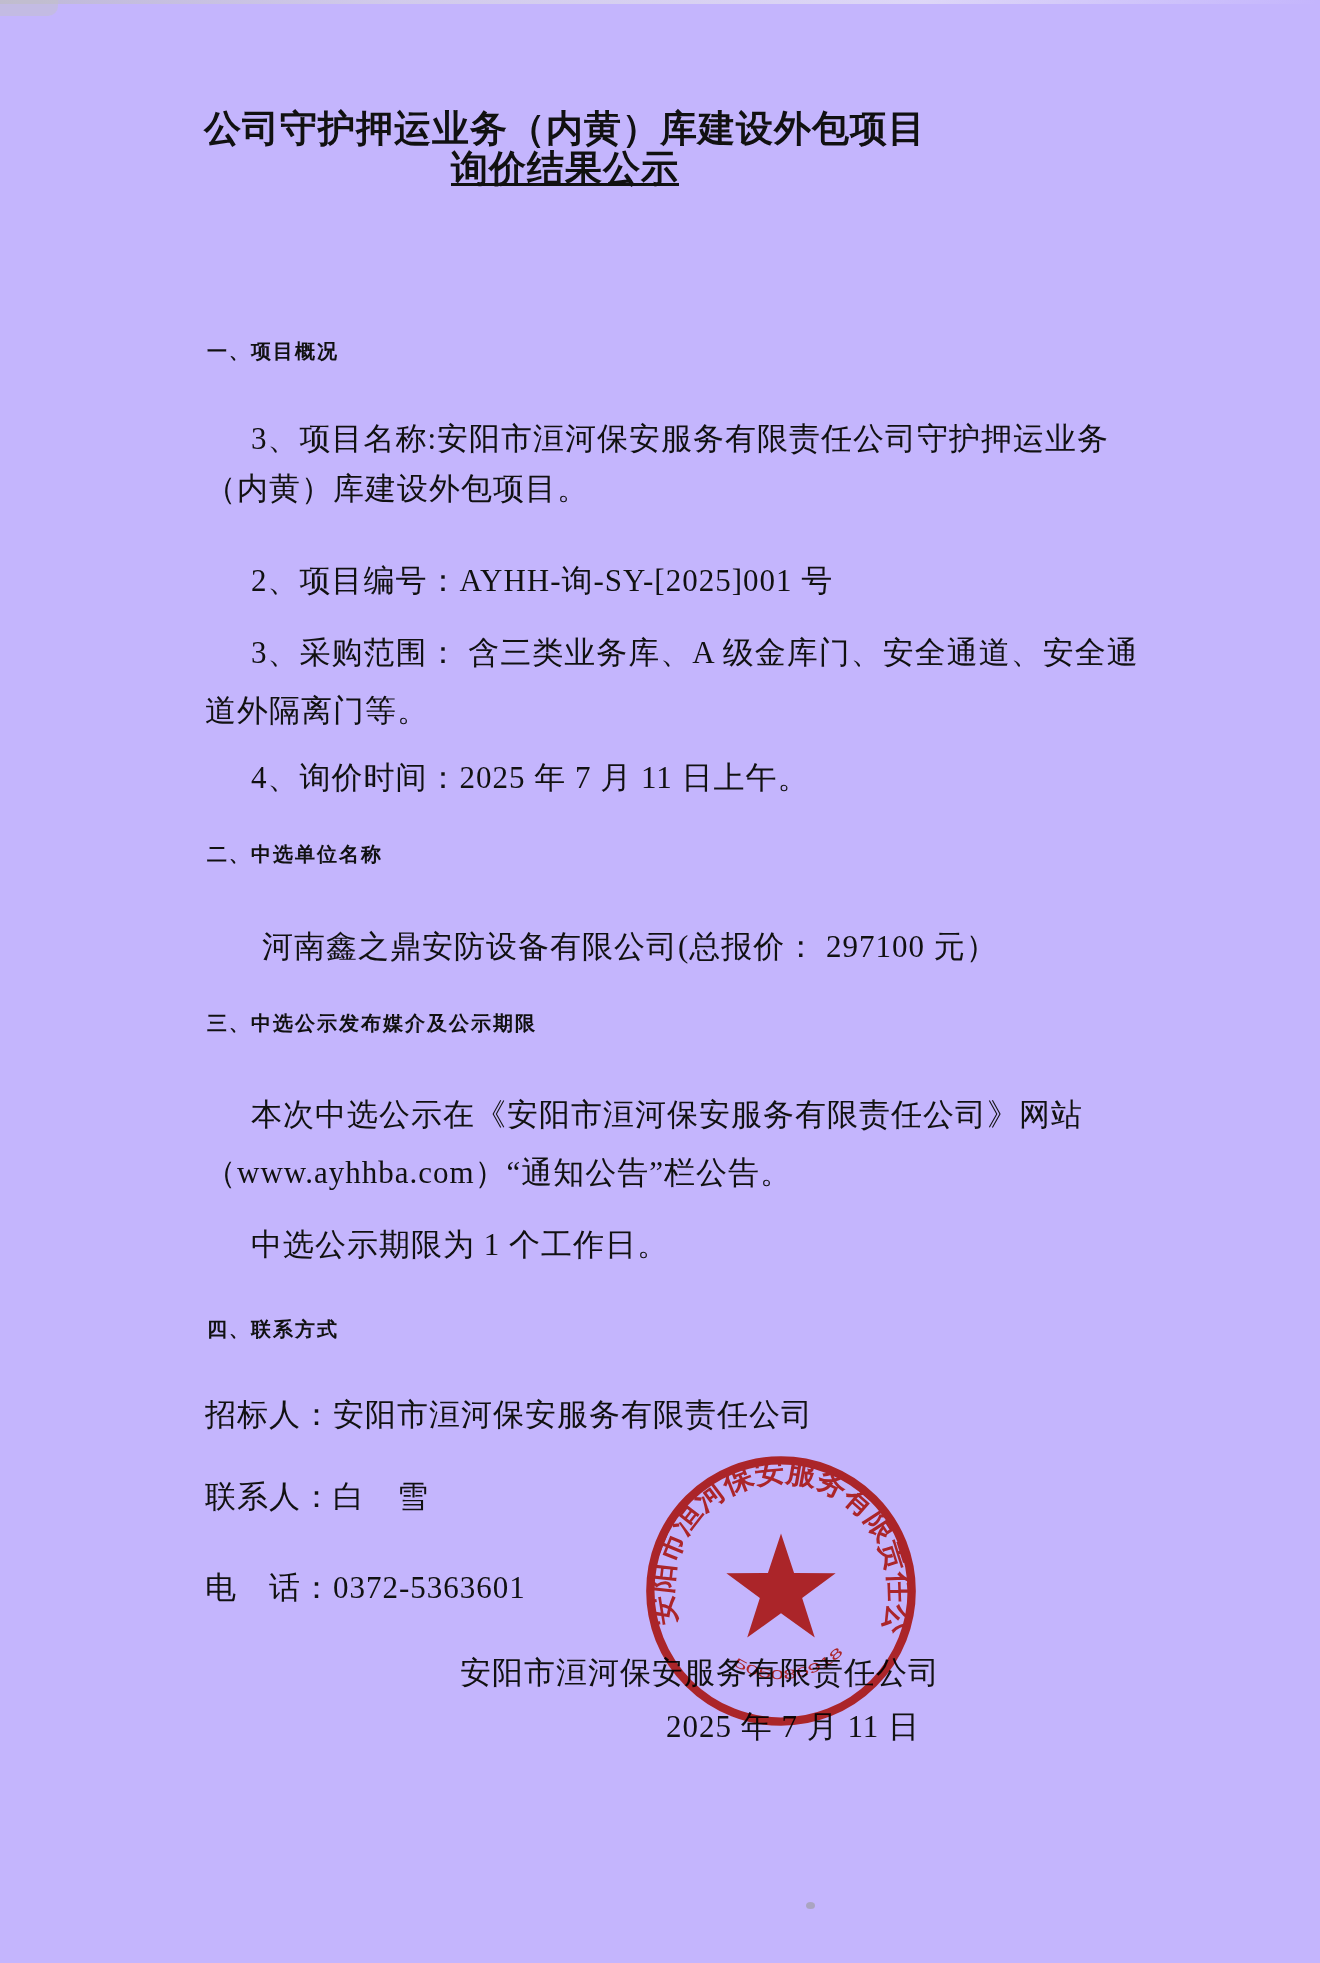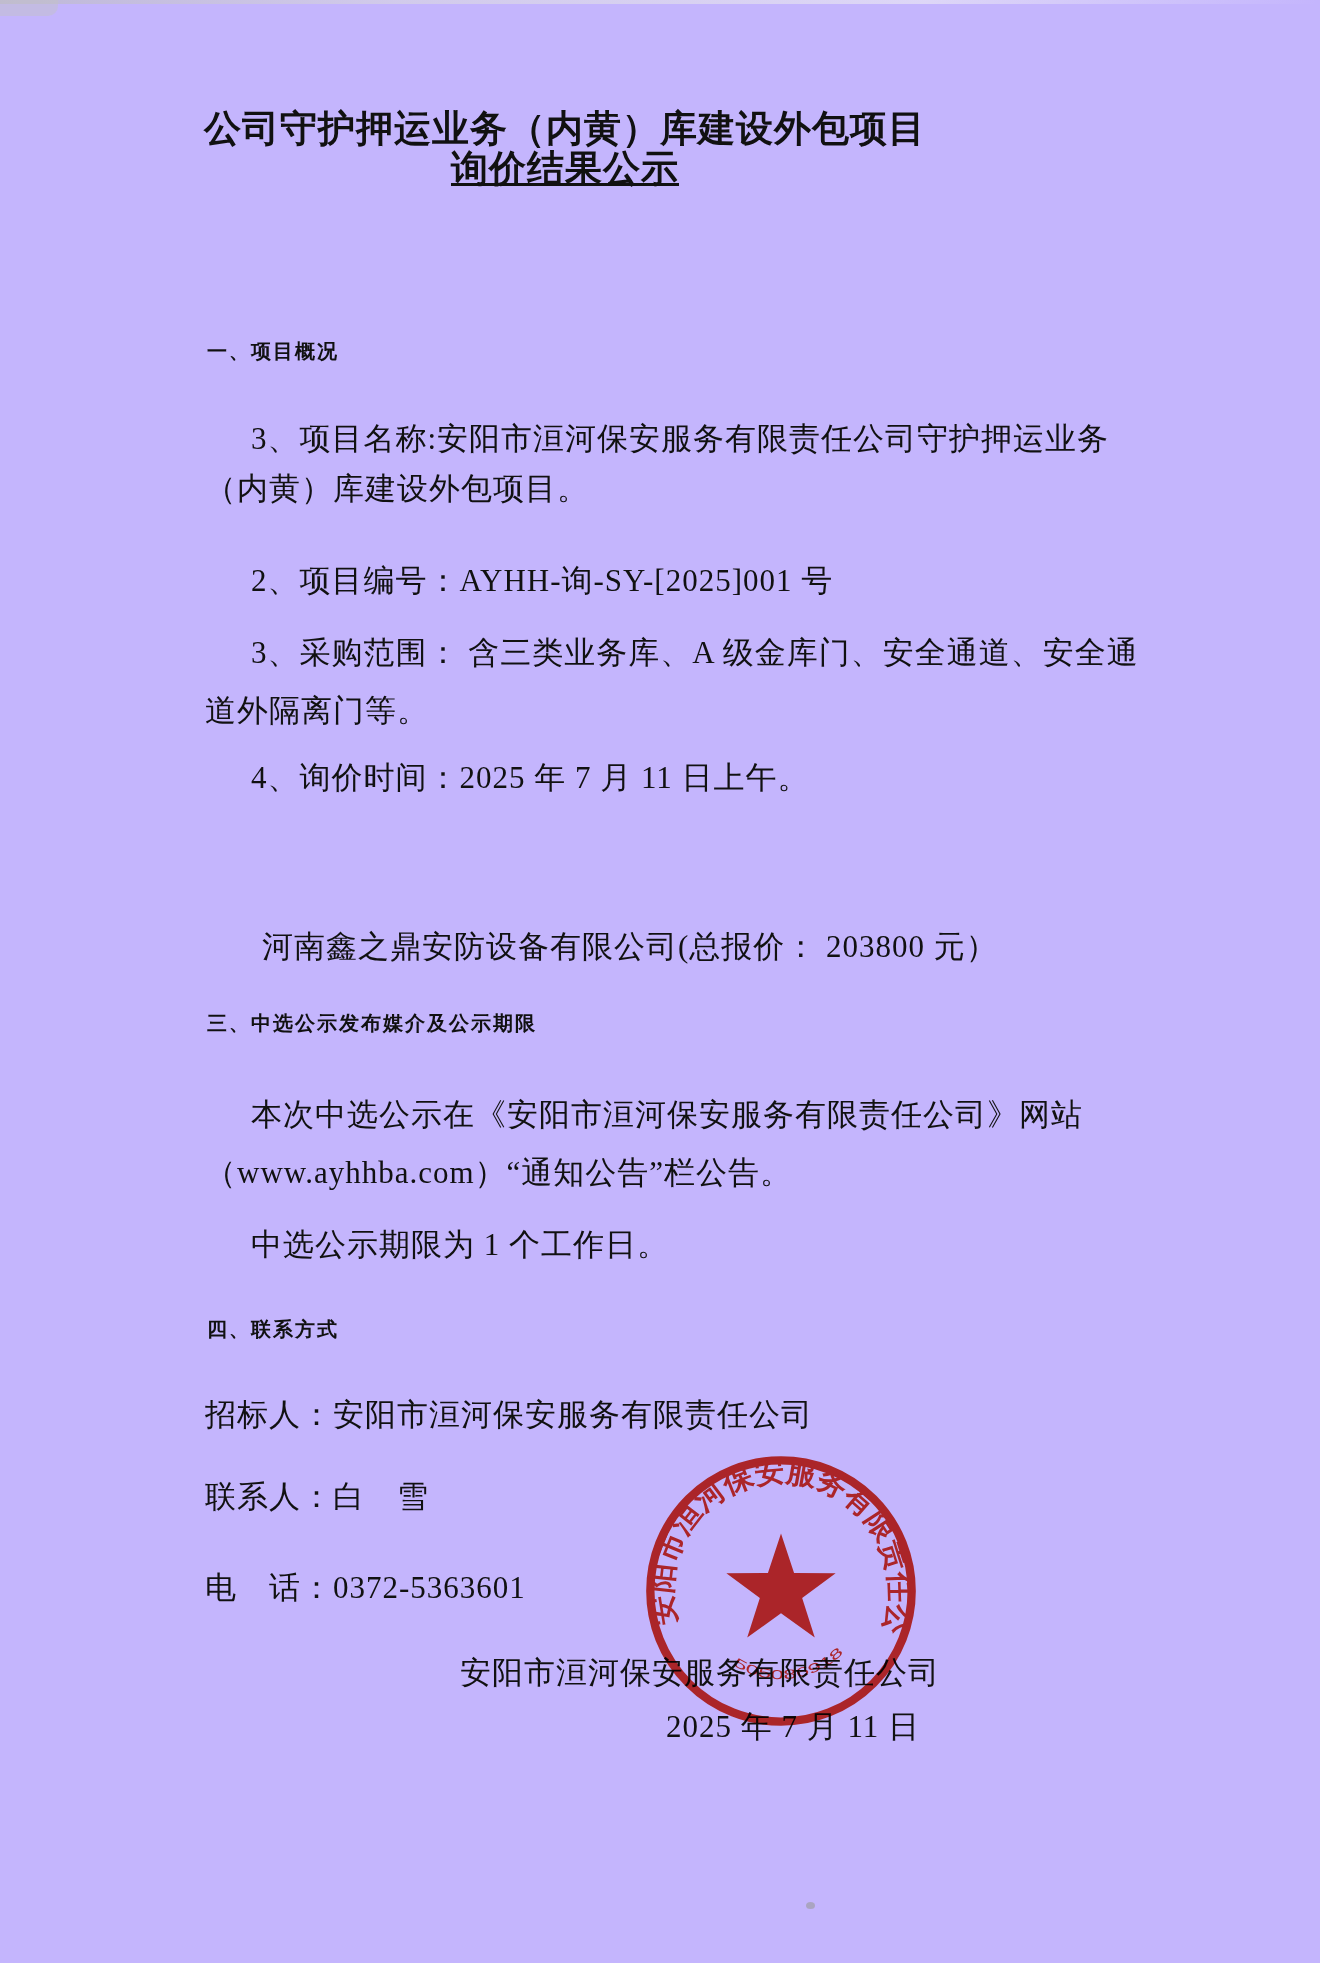--- a/index.html
+++ b/index.html
@@ -92,22 +92,23 @@
   <div id="p1l1" class="line body-line indent">3、项目名称:安阳市洹河保安服务有限责任公司守护押运业务</div>
   <div id="p1l2" class="line body-line">（内黄）库建设外包项目。</div>
 
   <div id="p2l1" class="line body-line indent">2、项目编号：AYHH-询-SY-[2025]001 号</div>
 
   <div id="p3l1" class="line body-line indent">3、采购范围： 含三类业务库、A 级金库门、安全通道、安全通</div>
   <div id="p3l2" class="line body-line">道外隔离门等。</div>
 
   <div id="p4l1" class="line body-line indent">4、询价时间：2025 年 7 月 11 日上午。</div>
 
+  <div id="h2" class="line heading">二、中选单位名称</div>
 
-  <div id="compl1" class="line body-line indent2">河南鑫之鼎安防设备有限公司(总报价： 203800 元）</div>
+  <div id="compl1" class="line body-line indent2">河南鑫之鼎安防设备有限公司(总报价： 297100 元）</div>
 
   <div id="h3" class="line heading">三、中选公示发布媒介及公示期限</div>
 
   <div id="p5l1" class="line body-line indent">本次中选公示在《安阳市洹河保安服务有限责任公司》网站</div>
   <div id="p5l2" class="line body-line">（www.ayhhba.com）“通知公告”栏公告。</div>
 
   <div id="p6l1" class="line body-line indent">中选公示期限为 1 个工作日。</div>
 
   <div id="h4" class="line heading">四、联系方式</div>
 

